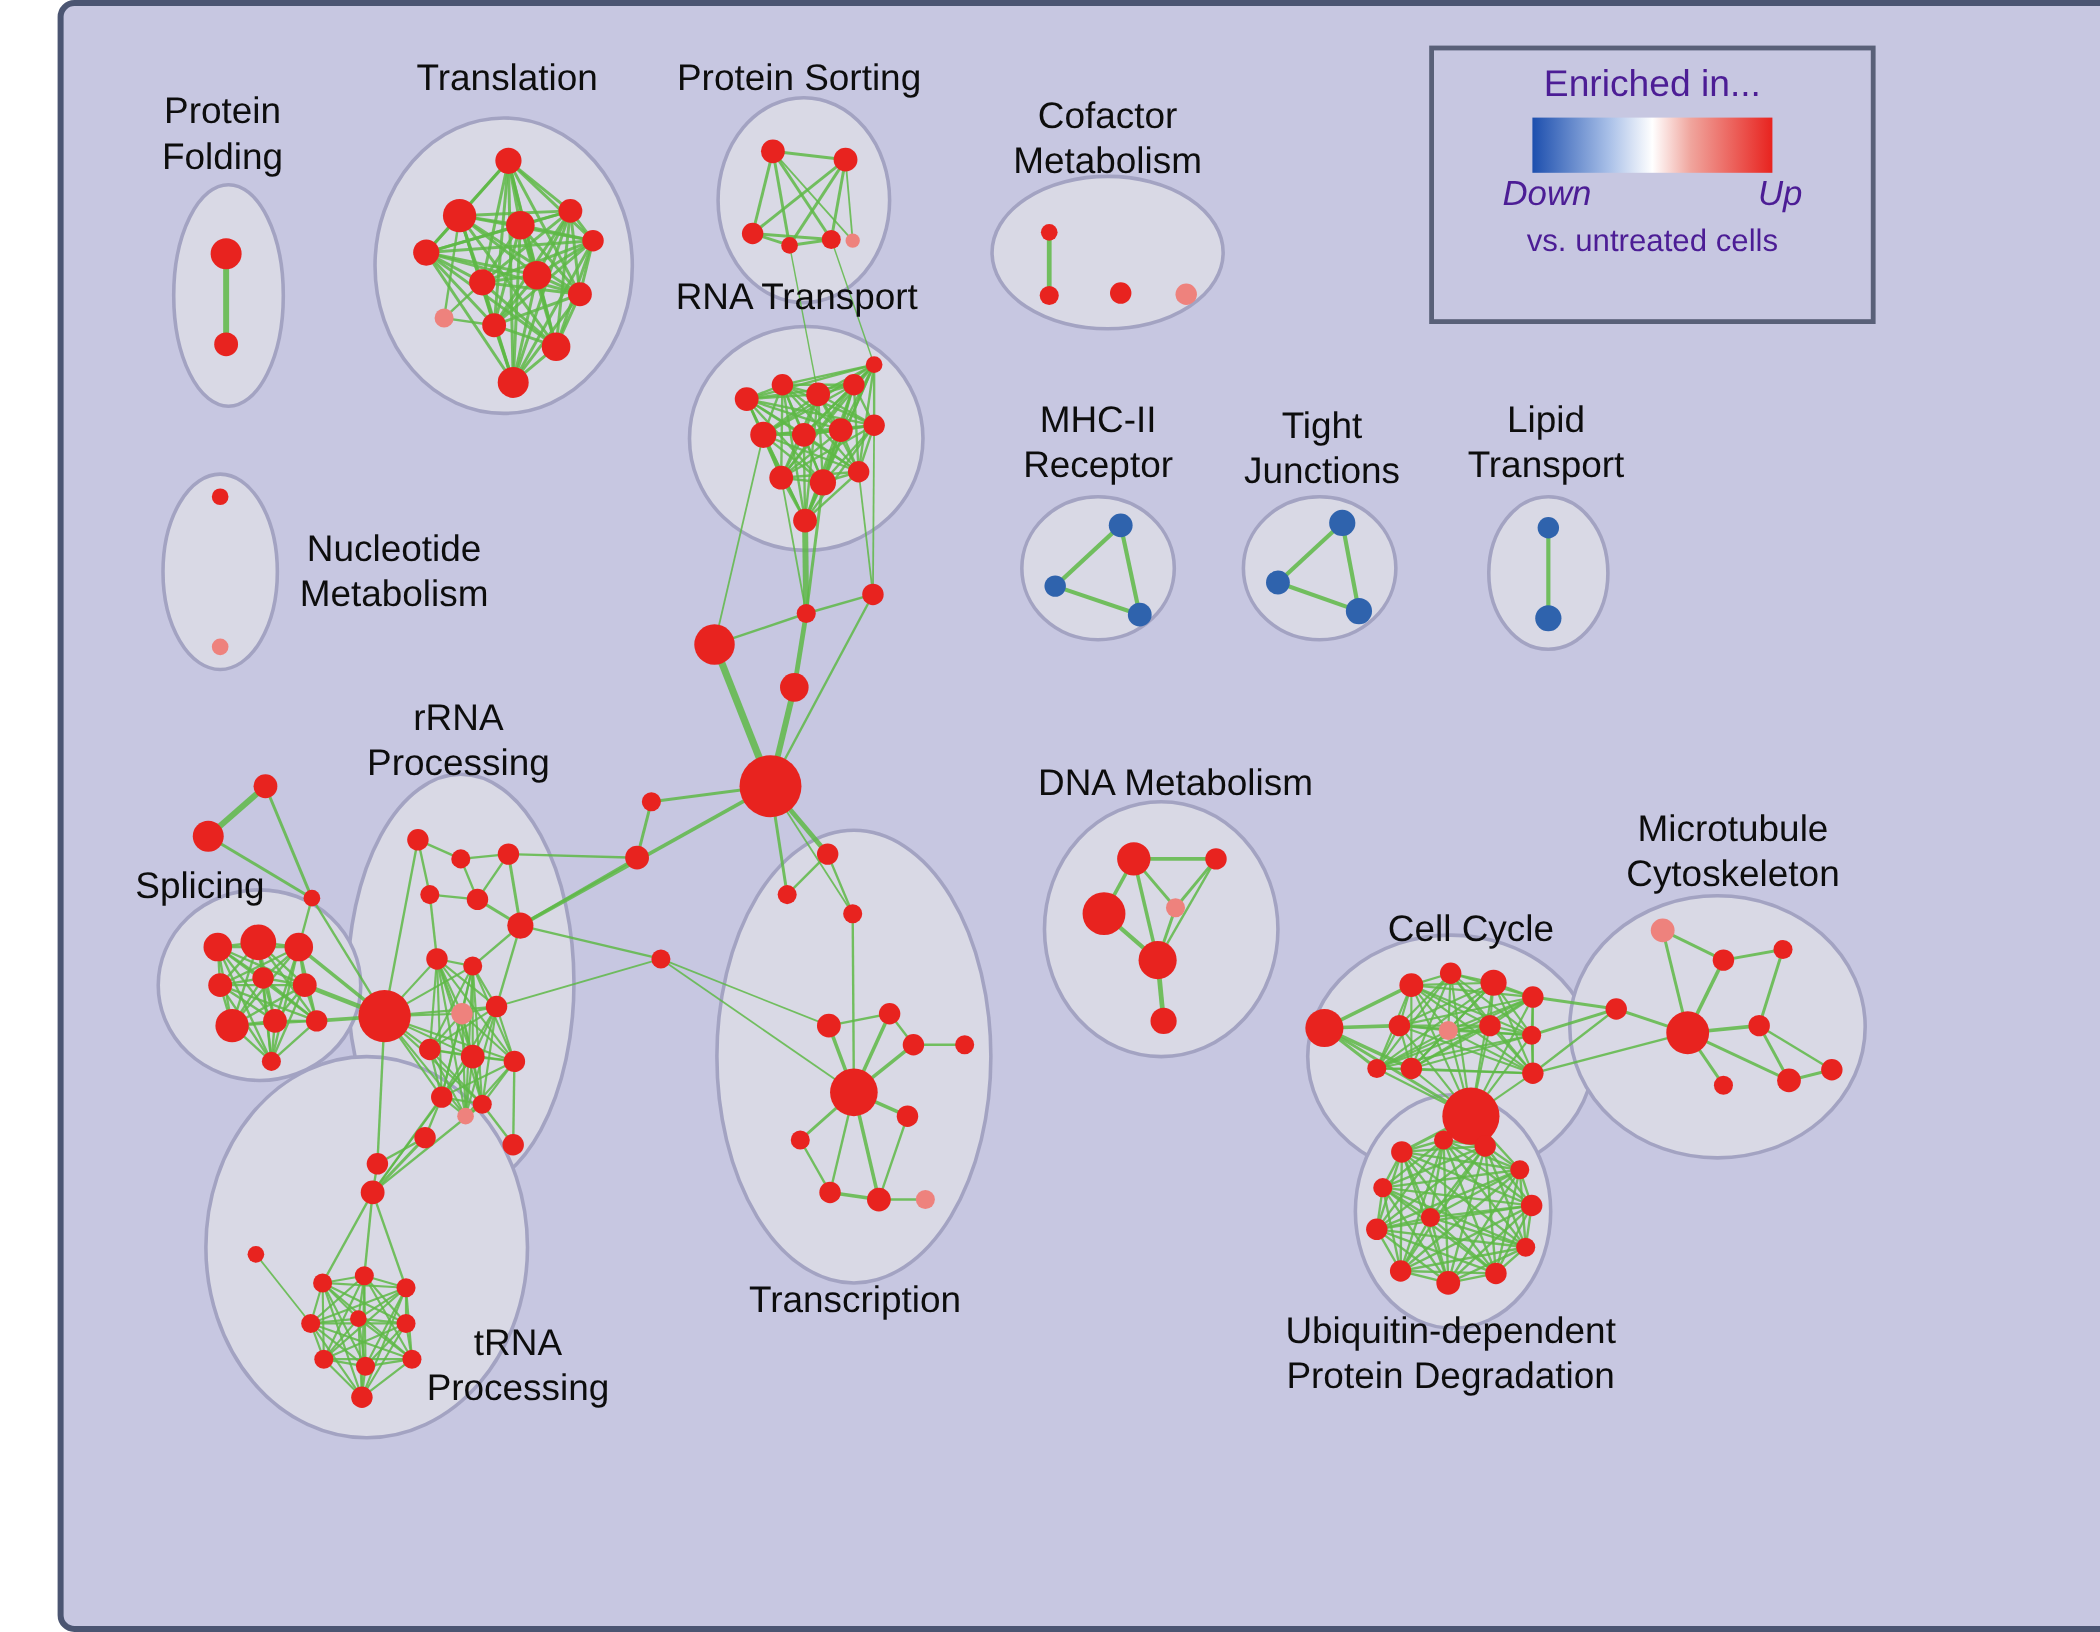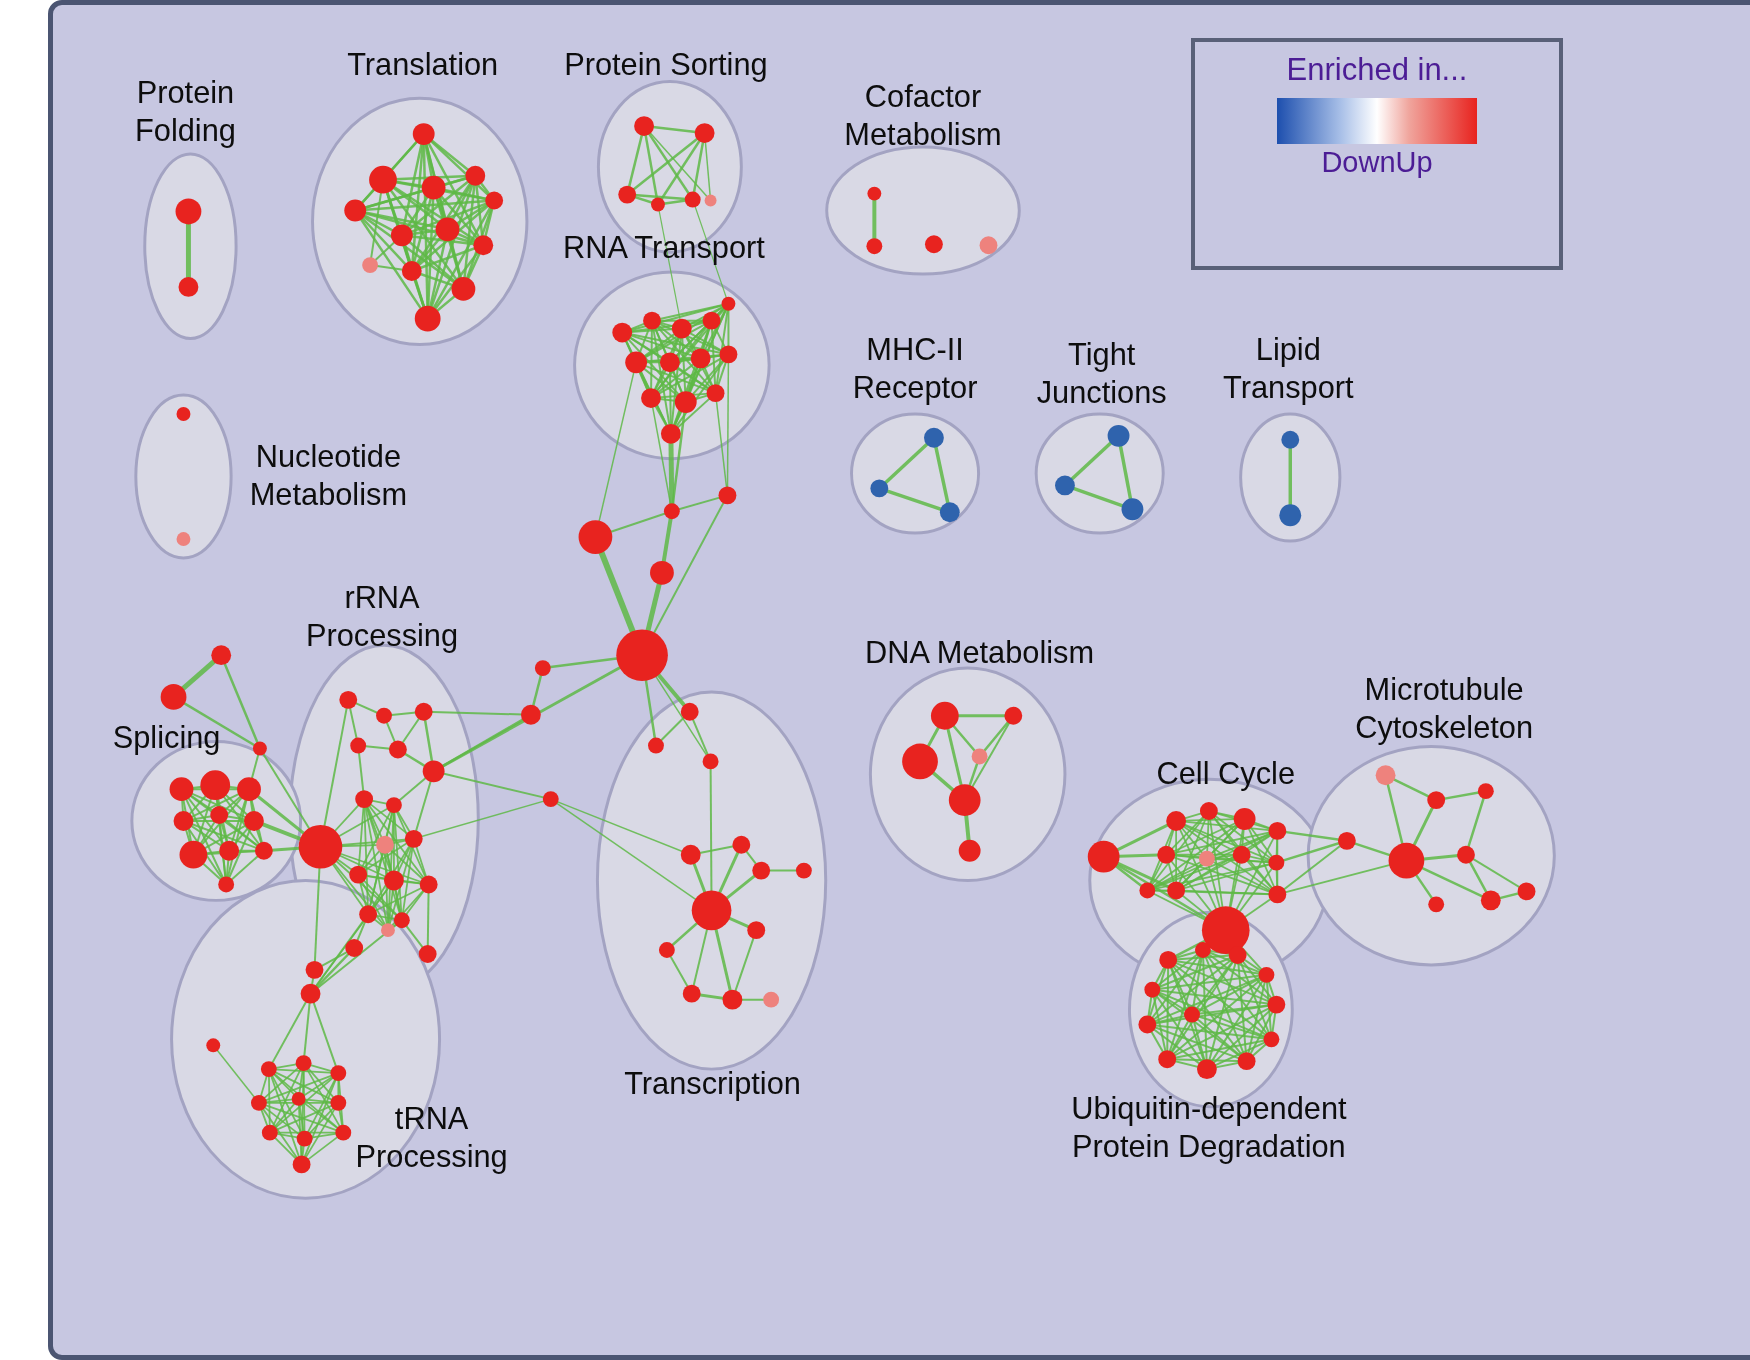--- a/index.html
+++ b/index.html
@@ -7,22 +7,22 @@
   #page{position:relative;width:1750px;height:1360px;box-sizing:border-box;
         border:5px solid #4b5572;border-radius:14px;overflow:hidden;margin-left:48px;}
   #net{position:absolute;left:0;top:0;width:100%;height:100%;}
   #net text{font-family:"Liberation Sans",sans-serif;font-size:31px;fill:#0d0d0d;
             dominant-baseline:central;}
   .legend{position:absolute;left:1138px;top:33px;width:372px;height:232px;
           box-sizing:border-box;border:4px solid #596078;text-align:center;
           padding-top:10px;color:#4c1d95;}
   .legend-title{font-size:31px;}
   .legend-gradient{width:200px;height:46px;margin:10px auto 2px auto;}
-  .legend-row{display:flex;justify-content:center;width:250px;margin:0 auto 4px auto;
-              font-size:29px;}
+  .legend-row{display:flex;justify-content:space-between;width:250px;margin:0 auto 4px auto;
+              font-size:29px;font-style:italic;}
   .legend-sub{font-size:26px;line-height:35px;}
 </style>
 </head>
 <body>
 
 <div id="page" style="background: rgb(199, 199, 225); border-color: rgb(75, 85, 114);">
   <svg id="net" viewBox="0 0 1750 1360" xmlns="http://www.w3.org/2000/svg">
       <ellipse cx="137" cy="243" rx="46" ry="93" fill="#d9d9e5" stroke="#a3a3c2" stroke-width="3"></ellipse>
       <ellipse cx="368" cy="218" rx="108" ry="124" fill="#d9d9e5" stroke="#a3a3c2" stroke-width="3"></ellipse>
       <ellipse cx="620" cy="163" rx="72" ry="86" fill="#d9d9e5" stroke="#a3a3c2" stroke-width="3"></ellipse>
@@ -779,14 +779,15 @@
       <text x="1163" y="1150" text-anchor="middle" fill="#0d0d0d">Protein Degradation</text>
     </svg>
 
   <div class="legend">
     <div class="legend-title">Enriched in...</div>
     <div class="legend-gradient" style="background: linear-gradient(90deg, rgb(29, 79, 174) 0%, rgb(169, 192, 232) 32%, rgb(255, 255, 255) 50%, rgb(240, 165, 157) 66%, rgb(232, 35, 31) 100%);"></div>
     <div class="legend-row">
       <span>Down</span>
       <span>Up</span>
     </div>
+    <div class="legend-sub">vs. untreated cells</div>
   </div>
 </div>
 
 </body></html>

